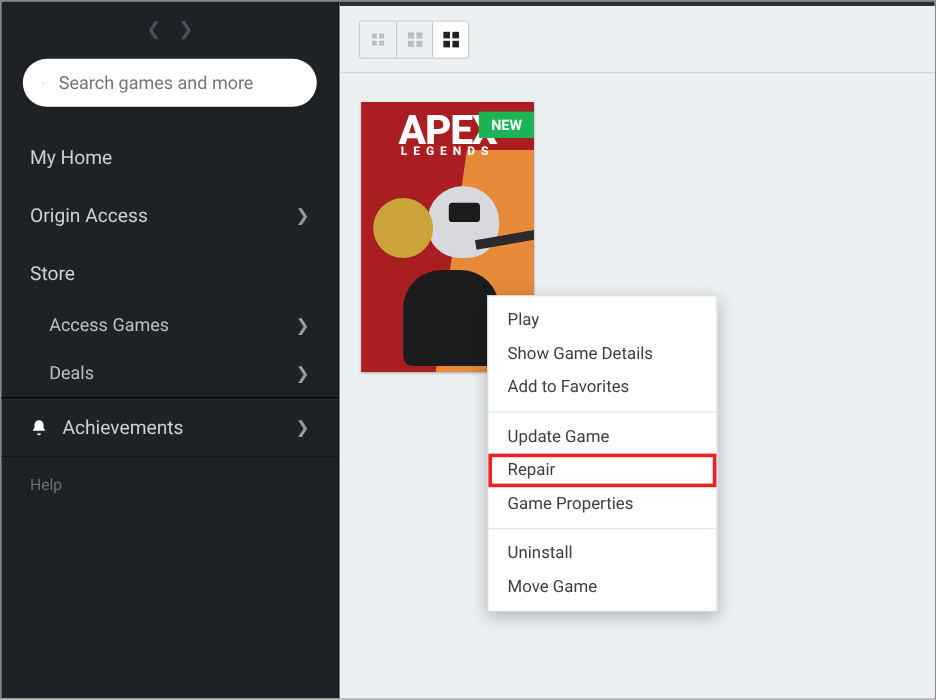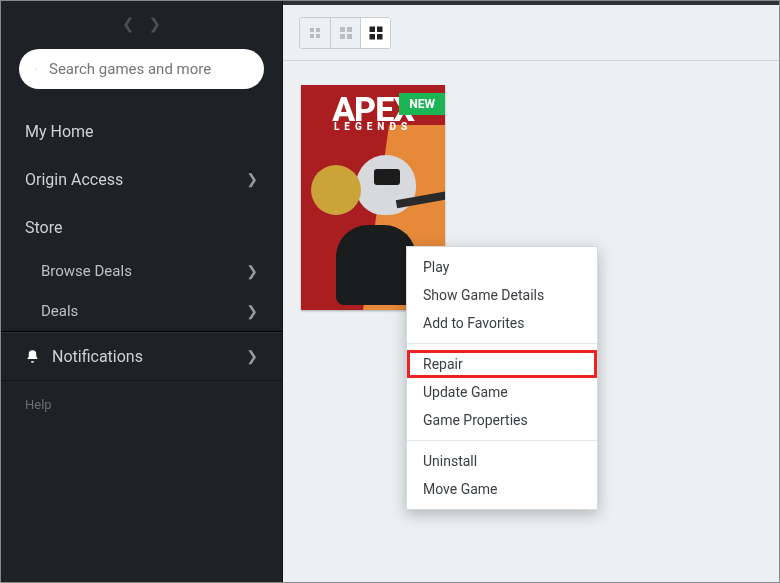--- a/index.html
+++ b/index.html
@@ -81,36 +81,36 @@
         <span>My Home</span>
       </li>
       <li>
         <span>Origin Access</span>
         <span class="chev">❯</span>
       </li>
       <li class="nohover">
         <span>Store</span>
       </li>
       <li class="sub">
-        <span>Browse Deals</span>
+        <span>Access Games</span>
         <span class="chev">❯</span>
       </li>
       <li class="sub">
         <span>Deals</span>
         <span class="chev">❯</span>
       </li>
     </ul>
     <div class="divider"></div>
     <ul class="nav">
       <li>
         <span class="notif">
           <svg viewBox="0 0 24 24">
               <path d="M12 2a6 6 0 0 0-6 6v4l-2 3v1h16v-1l-2-3V8a6 6 0 0 0-6-6zm0 20a2.5 2.5 0 0 0 2.5-2.5h-5A2.5 2.5 0 0 0 12 22z"></path>
             </svg>
-          <span>Notifications</span>
+          <span>Achievements</span>
         </span>
         <span class="chev">❯</span>
       </li>
     </ul>
     <div class="help-row">
       <span>Help</span>
     </div>
   </aside>
 
   <main class="main">
@@ -160,21 +160,21 @@
   </main>
 </div>
 
 <div class="ctx">
     <div class="sec">
       <div class="mi">Play</div>
       <div class="mi">Show Game Details</div>
       <div class="mi">Add to Favorites</div>
     </div>
     <div class="sec">
+      <div class="mi">Update Game</div>
       <div class="mi hl">Repair</div>
-      <div class="mi">Update Game</div>
       <div class="mi">Game Properties</div>
     </div>
     <div class="sec">
       <div class="mi">Uninstall</div>
       <div class="mi">Move Game</div>
     </div>
   </div>
 
 </body></html>

